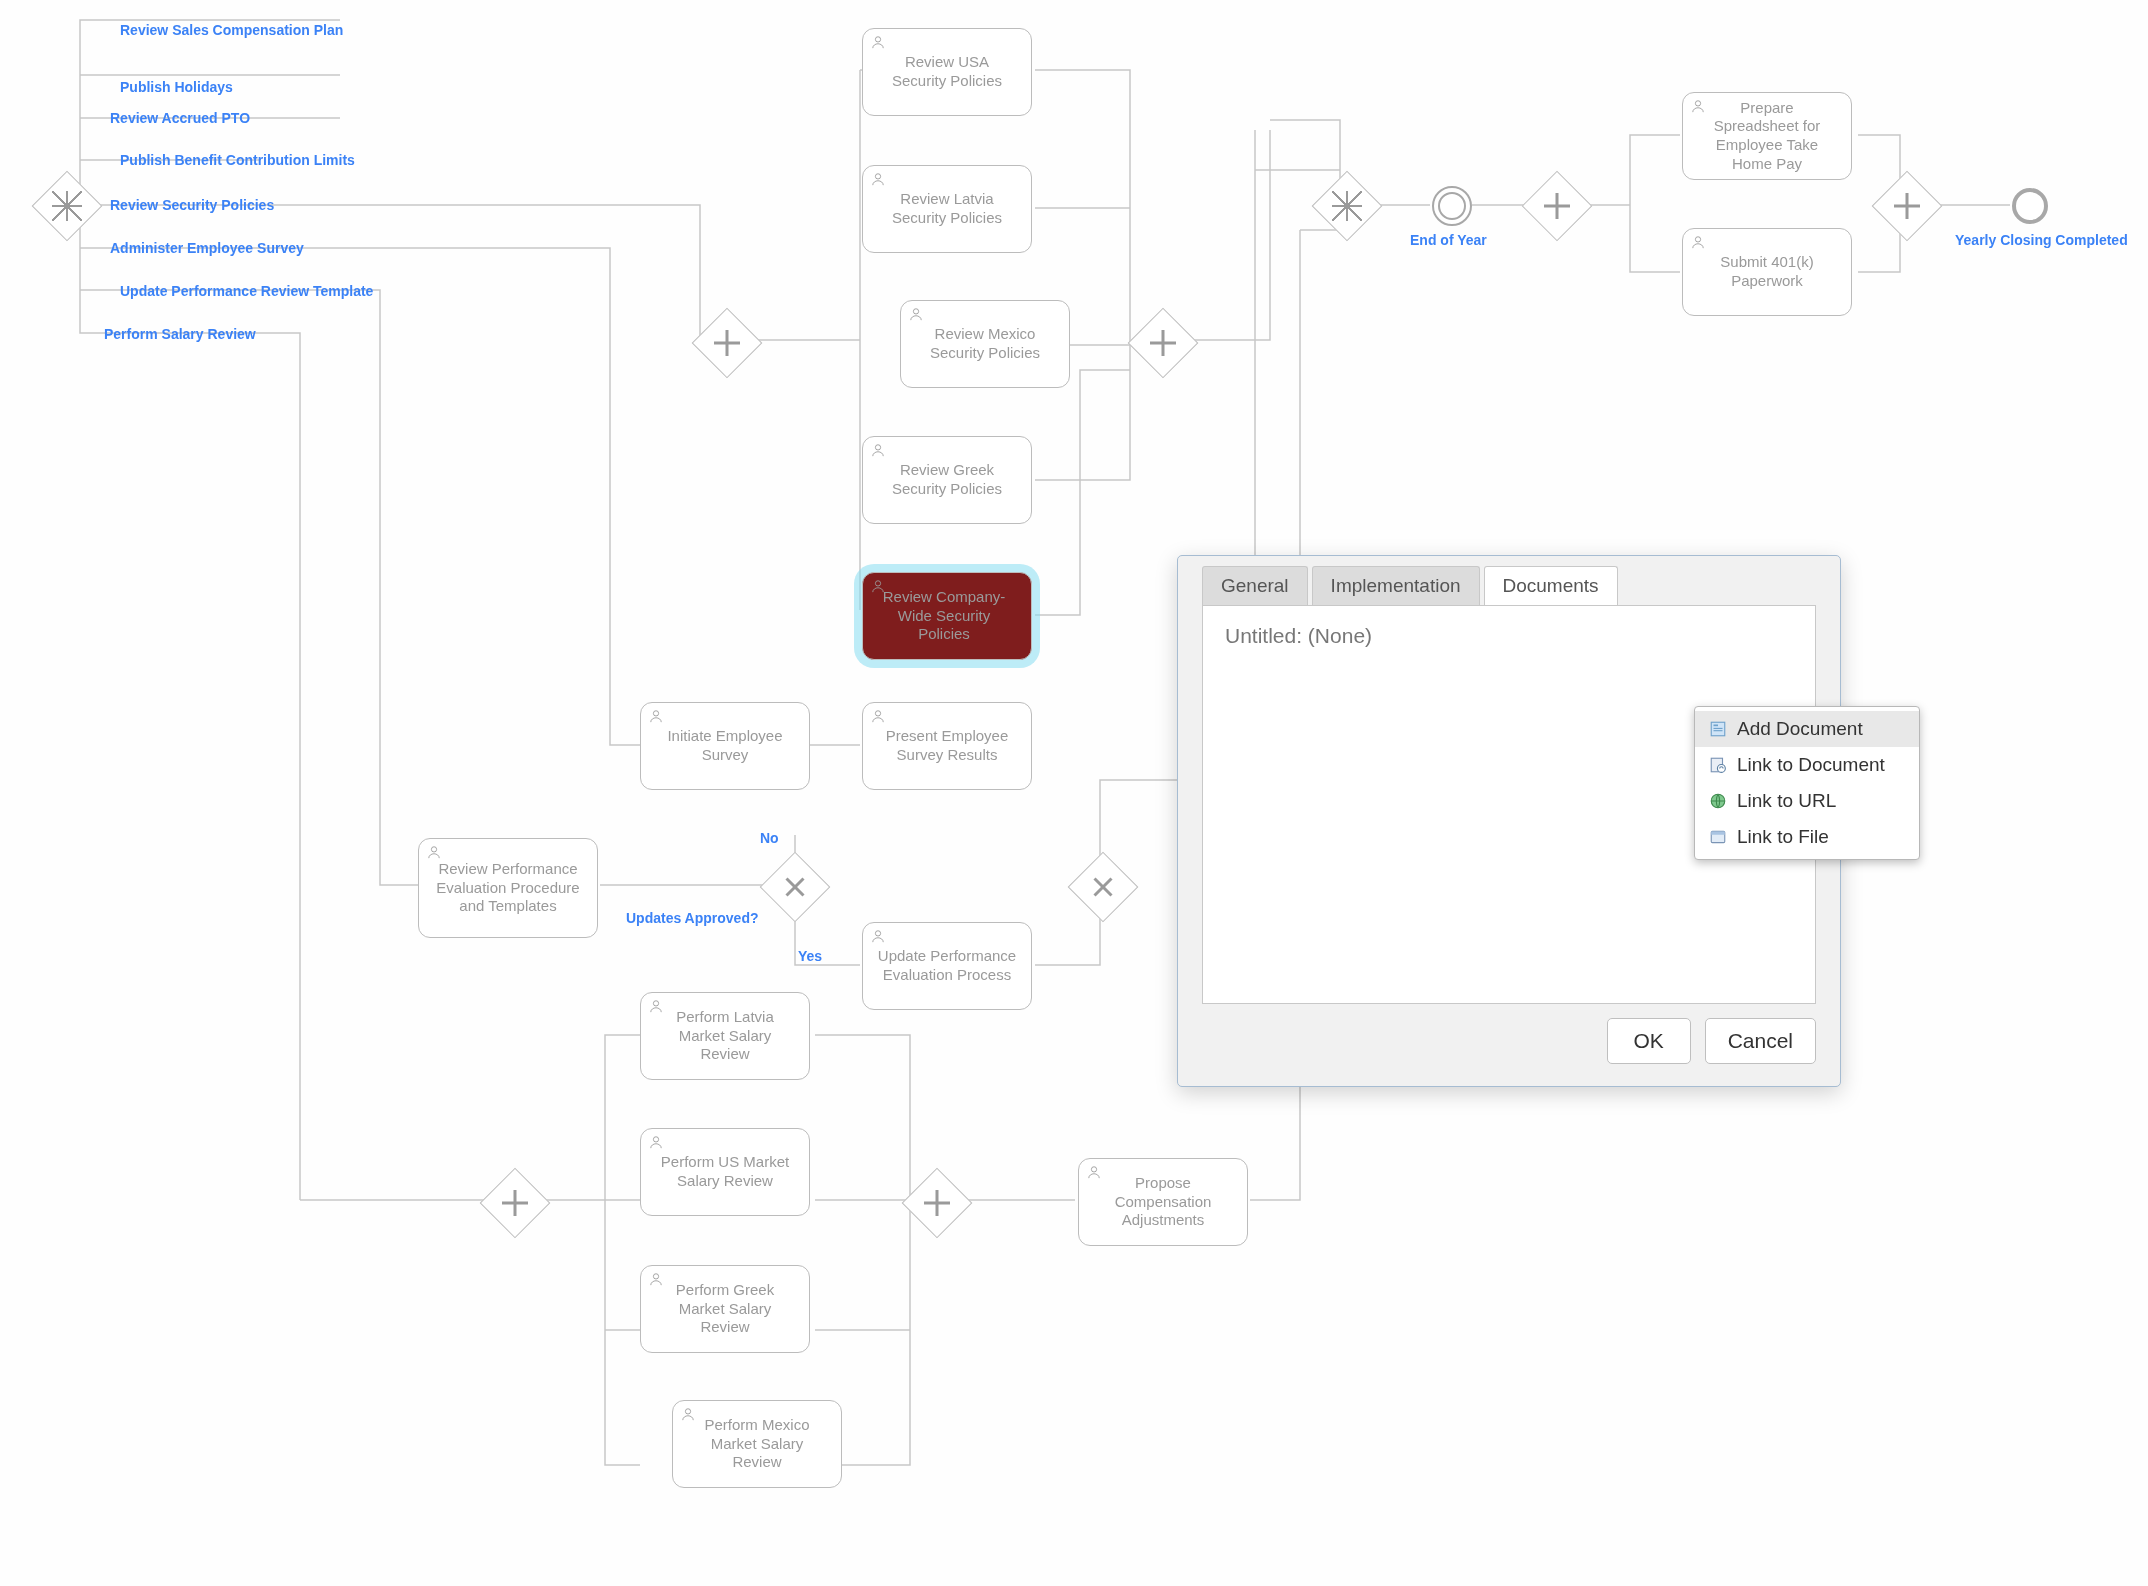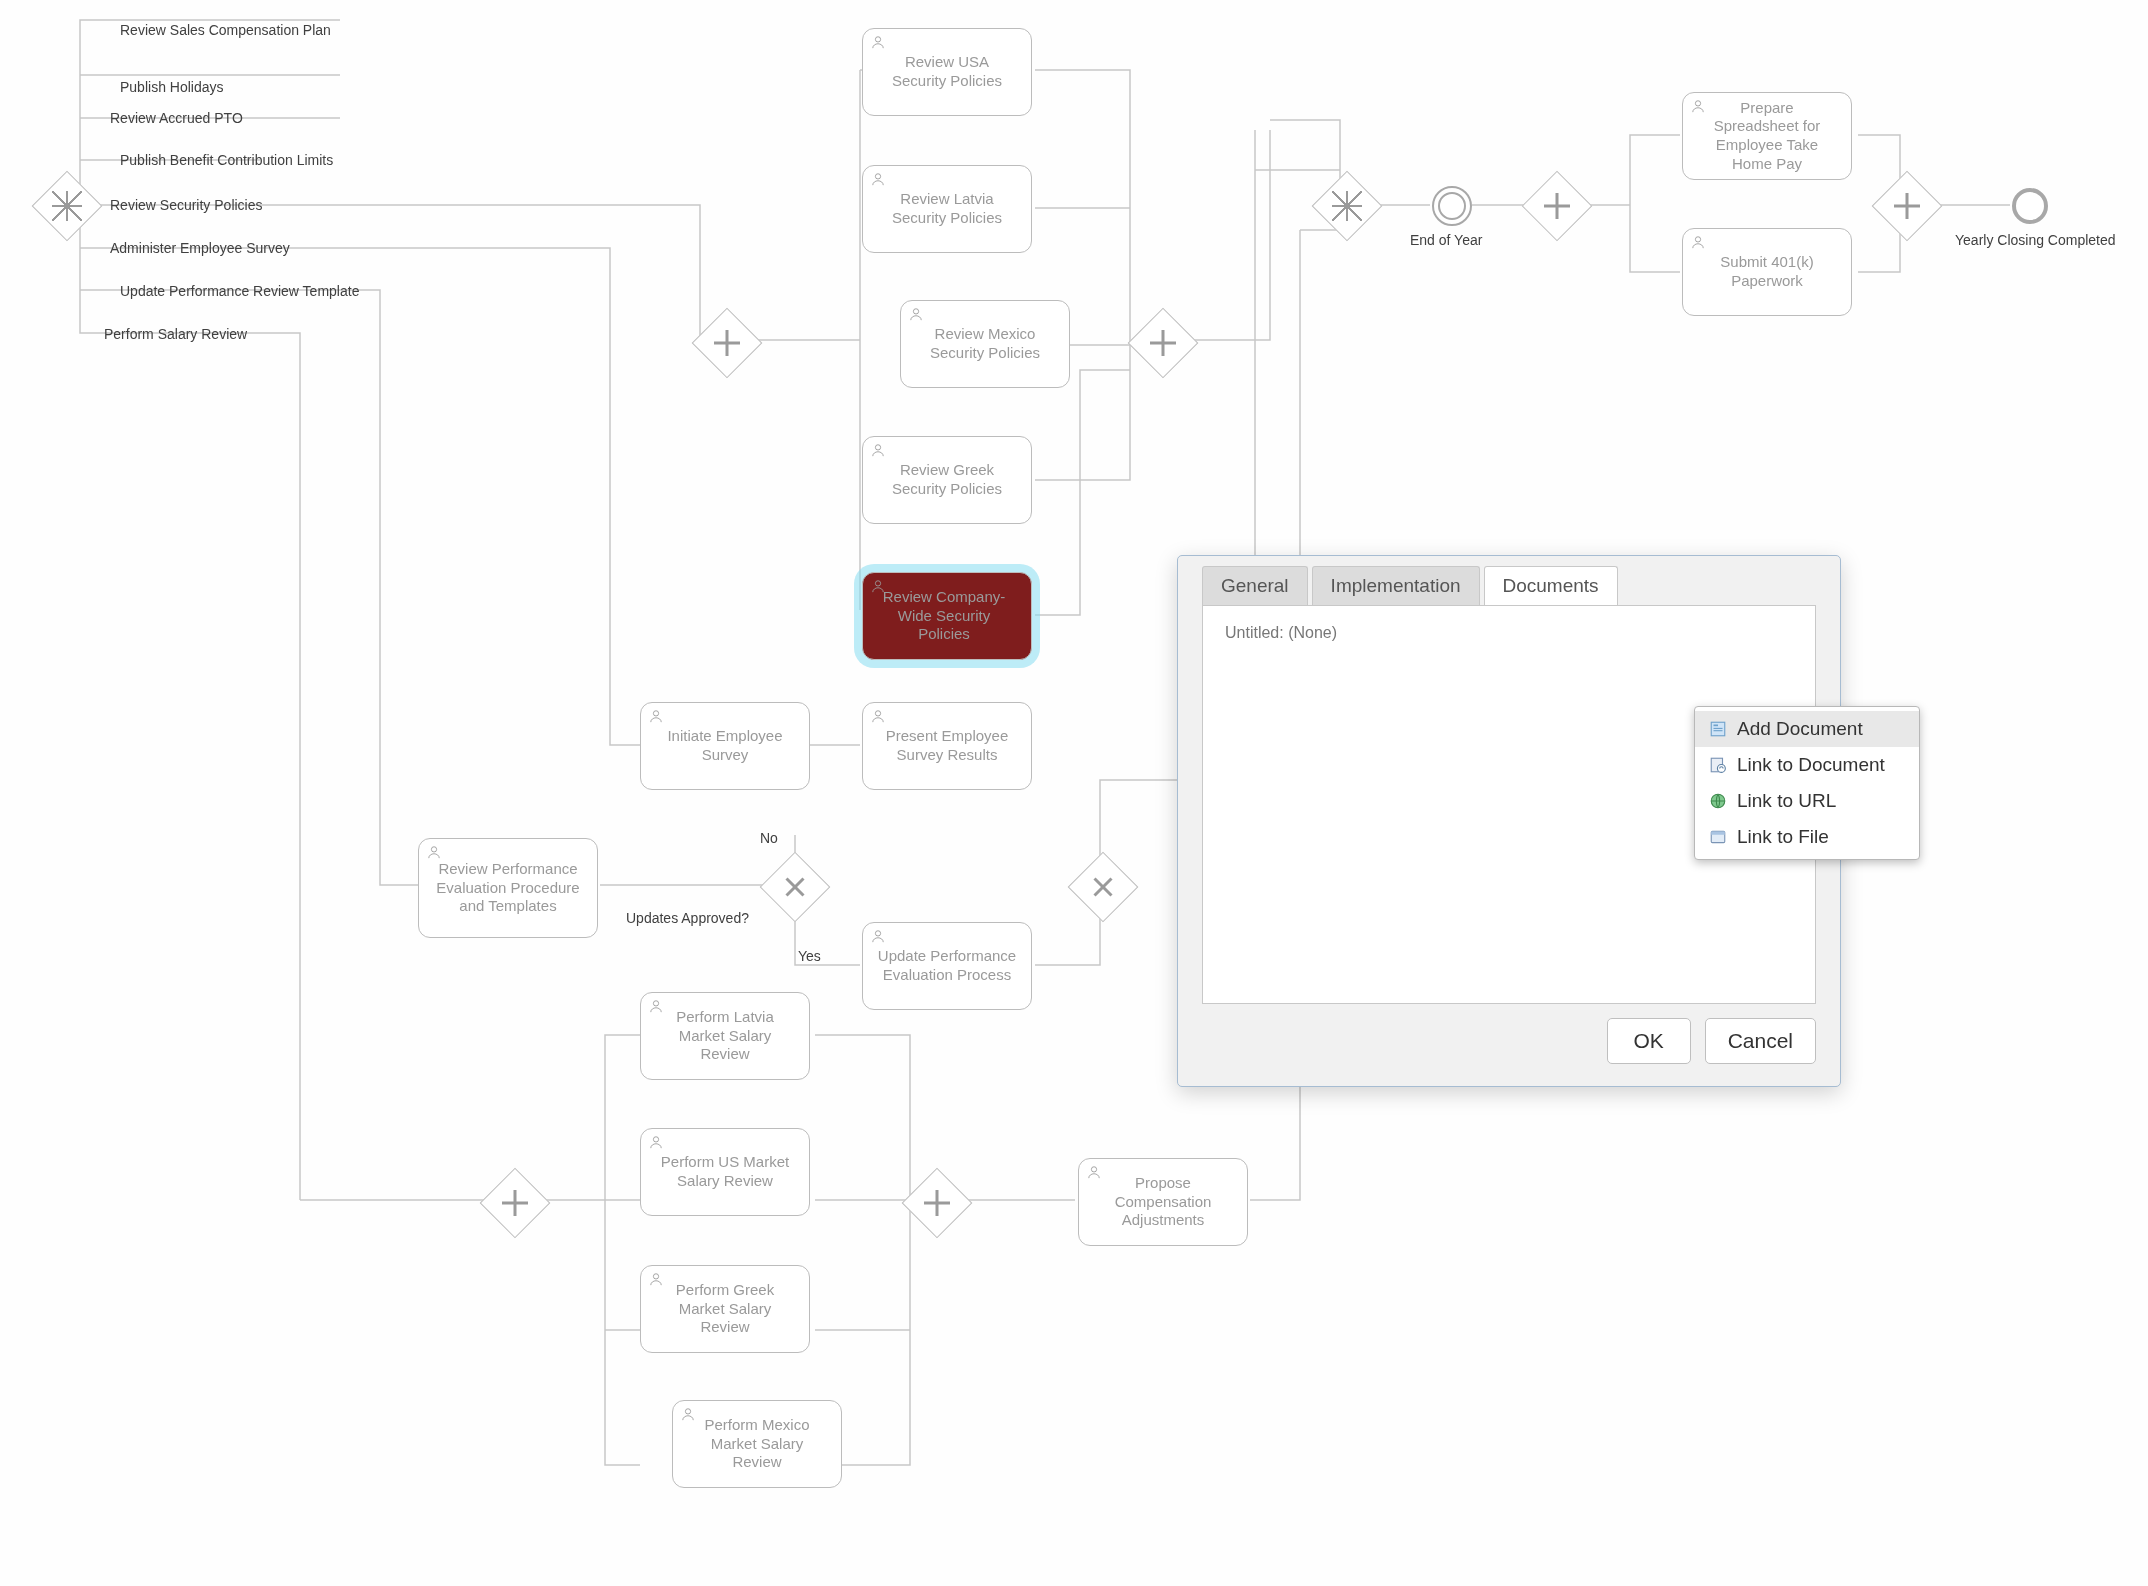--- a/index.html
+++ b/index.html
@@ -95,22 +95,23 @@
     content: "";
     position: absolute;
     inset: 4px;
     border: 2px solid #a8a8a8;
     border-radius: 50%;
   }
   
   .edge-label {
     position: absolute;
     font-size: 14px;
-    color: #404040;
+    color: #3b82f6;
     white-space: nowrap;
+    font-weight: bold;
   }
   
   svg.wires { position:absolute; inset:0; width:100%; height:100%; pointer-events:none; }
   svg.wires path { stroke:#c7c7c7; stroke-width:1.5; fill:none; }
 
   
   .dialog {
     position: absolute;
     left: 1177px; top: 555px;
     width: 664px; height: 532px;
@@ -153,21 +154,21 @@
   }
   .tab.active { background: #fff; font-weight: 500; }
   .tab-panel {
     margin: 0 24px 14px;
     background: #fff;
     border: 1px solid #c8c8c8;
     flex: 1;
     padding: 18px 22px;
     position: relative;
   }
-  .panel-text { font-size: 16px; color: #777; }
+  .panel-text { font-size: 21px; color: #777; }
   .dialog-footer {
     display: flex; justify-content: flex-end; gap: 14px;
     padding: 0 24px 22px;
   }
   .btn {
     min-width: 84px;
     padding: 10px 22px;
     font-size: 21px;
     color: #333;
     background: #fff;

